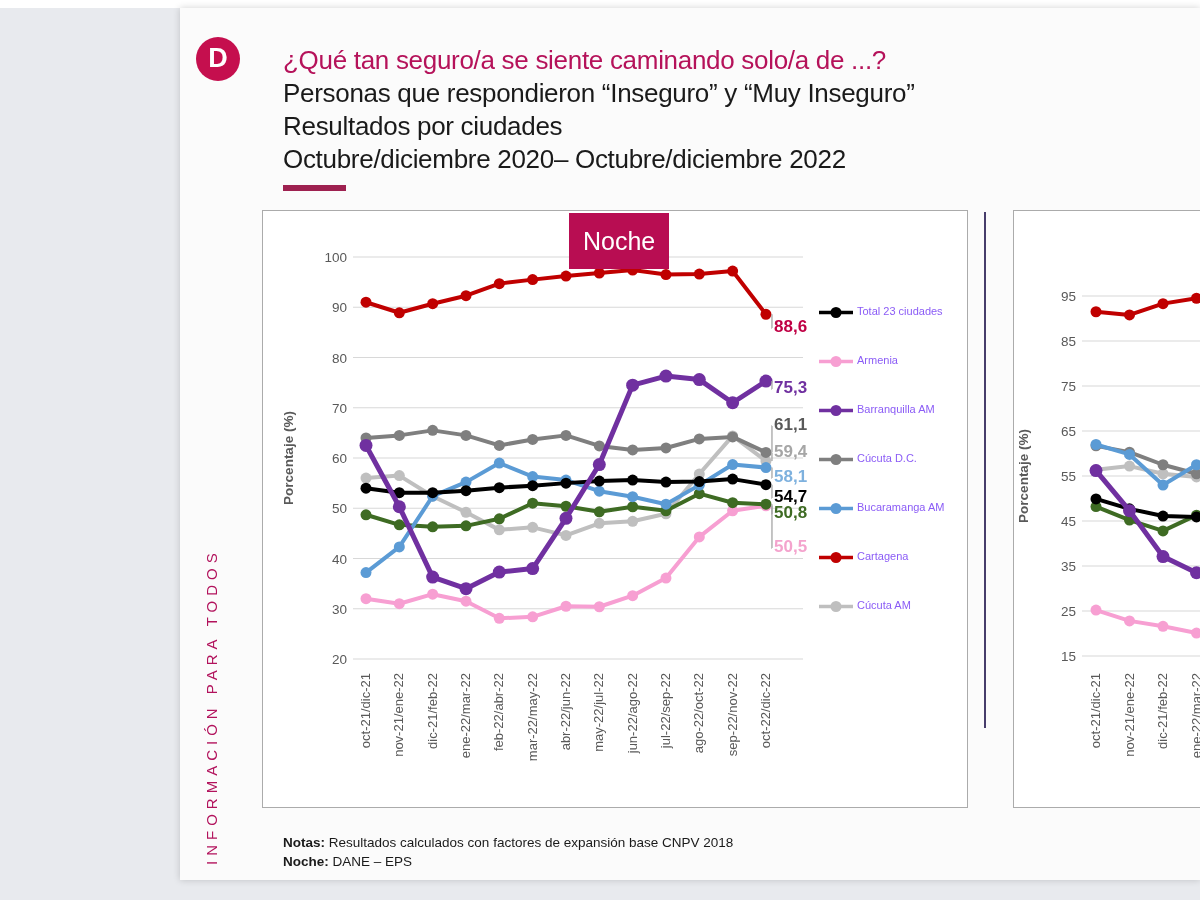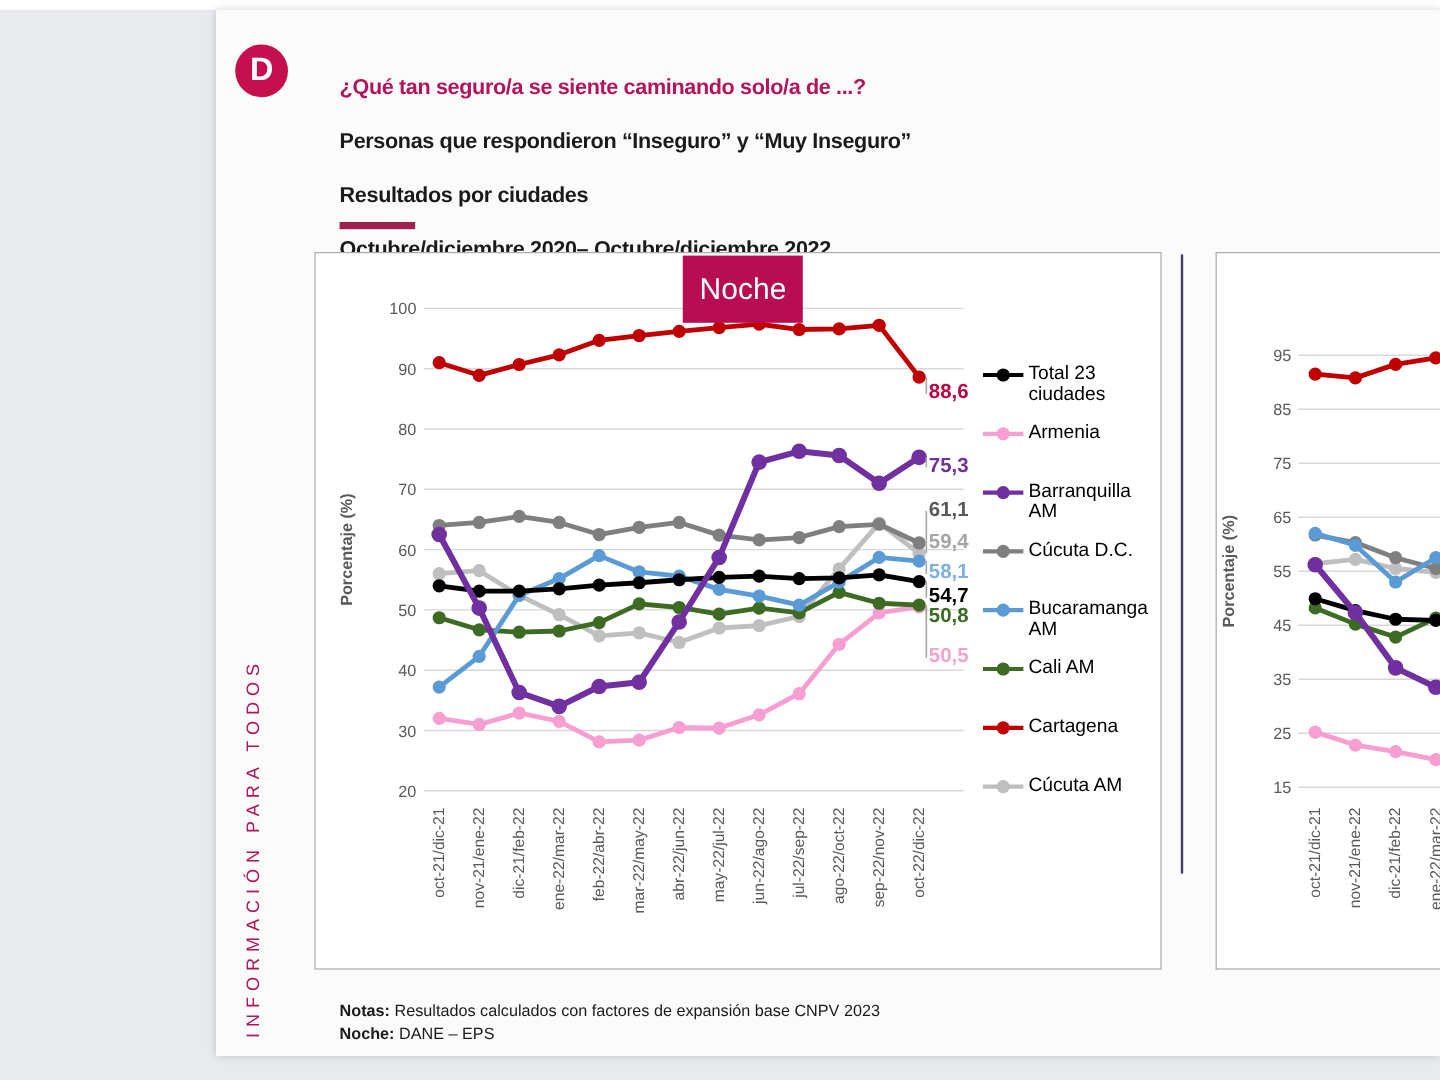--- a/index.html
+++ b/index.html
@@ -5,37 +5,37 @@
   html,body{margin:0;padding:0;width:1200px;height:900px;overflow:hidden;
     font-family:"Liberation Sans",sans-serif;background:#e8eaee;}
   .stage{position:absolute;inset:0;width:1200px;height:900px;}
   .top-strip{position:absolute;left:0;top:0;width:1200px;height:8px;background:#ffffff;}
   .page{position:absolute;left:180px;top:8px;width:1020px;height:872px;background:#fbfbfb;
     box-shadow:0 0 7px rgba(0,0,0,.18);}
   .logo{position:absolute;left:196px;top:37px;width:44px;height:44px;border-radius:50%;
     background:#c50f4e;display:flex;align-items:center;justify-content:center;}
   .logo span{color:#ffffff;font-weight:bold;font-size:27px;line-height:1;transform:translateY(-1px);}
   .titles{position:absolute;left:283px;top:44px;width:680px;}
-  .t-line{font-weight:bold;font-size:18px;line-height:33px;color:#1a1a1a;letter-spacing:-.3px;margin-top:12px;}
+  .t-line{font-weight:normal;font-size:26px;line-height:33px;color:#1a1a1a;letter-spacing:-.3px;}
   .t-magenta{color:#b5125a;}
   .t-bar{position:absolute;left:283px;top:185px;width:63px;height:6px;background:#9e2150;}
   .side-text{position:absolute;left:203px;top:483px;height:382px;width:34px;
     writing-mode:vertical-rl;transform:rotate(180deg);letter-spacing:5px;
     font-size:15px;color:#b2125c;white-space:nowrap;}
   .chart-box{position:absolute;background:#ffffff;border:1px solid #ababab;}
   #left-chart{left:262px;top:210px;width:704px;height:596px;}
   #right-chart{left:1013px;top:210px;width:200px;height:596px;border-right:none;}
   .chart-title{position:absolute;left:306px;top:2px;min-width:96px;height:56px;background:#b80d52;
     color:#ffffff;font-size:25px;display:flex;align-items:center;justify-content:center;
     padding:0 14px;box-sizing:border-box;}
   .end-label{position:absolute;font-size:17px;font-weight:bold;white-space:nowrap;text-align:center;}
   .legend{position:absolute;left:556px;top:92px;width:148px;display:flex;flex-direction:column;}
   .legend-item{height:49px;display:flex;align-items:flex-start;}
   .legend-swatch{flex:0 0 38px;margin-top:2px;}
-  .legend-label{font-size:16px;color:#000000;line-height:17px;width:100px;}
+  .legend-label{font-size:11px;color:#8b5cf6;line-height:17px;width:100px;}
   .notes{position:absolute;left:283px;top:833px;font-size:13.5px;color:#1a1a1a;line-height:19px;}
   .sep-line{position:absolute;left:984px;top:212px;width:2px;height:516px;background:#473d6b;}
   svg text{font-family:"Liberation Sans",sans-serif;}
 </style>
 </head>
 <body>
 
 <div class="stage">
   <div class="top-strip"></div>
   <div class="page"></div>
@@ -241,27 +241,20 @@
         </div>
         <div class="legend-item">
           <span class="legend-swatch"><svg width="34" height="15">
               <line x1="0" y1="7.5" x2="34" y2="7.5" stroke="#5b9bd5" stroke-width="3.5"></line>
               <circle cx="17" cy="7.5" r="5.5" fill="#5b9bd5"></circle>
             </svg></span>
           <span class="legend-label">Bucaramanga AM</span>
         </div>
         <div class="legend-item">
           <span class="legend-swatch"><svg width="34" height="15">
-              <line x1="0" y1="7.5" x2="34" y2="7.5" stroke="#3e6b23" stroke-width="3.5"></line>
-              <circle cx="17" cy="7.5" r="5.5" fill="#3e6b23"></circle>
-            </svg></span>
-          <span class="legend-label">Cali AM</span>
-        </div>
-        <div class="legend-item">
-          <span class="legend-swatch"><svg width="34" height="15">
               <line x1="0" y1="7.5" x2="34" y2="7.5" stroke="#c00000" stroke-width="3.5"></line>
               <circle cx="17" cy="7.5" r="5.5" fill="#c00000"></circle>
             </svg></span>
           <span class="legend-label">Cartagena</span>
         </div>
         <div class="legend-item">
           <span class="legend-swatch"><svg width="34" height="15">
               <line x1="0" y1="7.5" x2="34" y2="7.5" stroke="#bfbfbf" stroke-width="3.5"></line>
               <circle cx="17" cy="7.5" r="5.5" fill="#bfbfbf"></circle>
             </svg></span>
@@ -334,16 +327,16 @@
         <circle cx="182.5" cy="361.75" r="6.5" fill="#7030a0"></circle>
         <polyline points="82,100.75 115.5,103.90000000000003 149,92.65000000000003 182.5,87.25" fill="none" stroke="#c00000" stroke-width="4" stroke-linejoin="round"></polyline>
         <circle cx="82" cy="100.75" r="5.5" fill="#c00000"></circle>
         <circle cx="115.5" cy="103.90000000000003" r="5.5" fill="#c00000"></circle>
         <circle cx="149" cy="92.65000000000003" r="5.5" fill="#c00000"></circle>
         <circle cx="182.5" cy="87.25" r="5.5" fill="#c00000"></circle>
       </svg>
   </div>
 
   <div class="notes">
-    <div><b>Notas:</b> <span>Resultados calculados con factores de expansión base CNPV 2023</span></div>
+    <div><b>Notas:</b> <span>Resultados calculados con factores de expansión base CNPV 2018</span></div>
     <div><b>Noche:</b> <span>DANE – EPS</span></div>
   </div>
 </div>
 
 </body></html>

